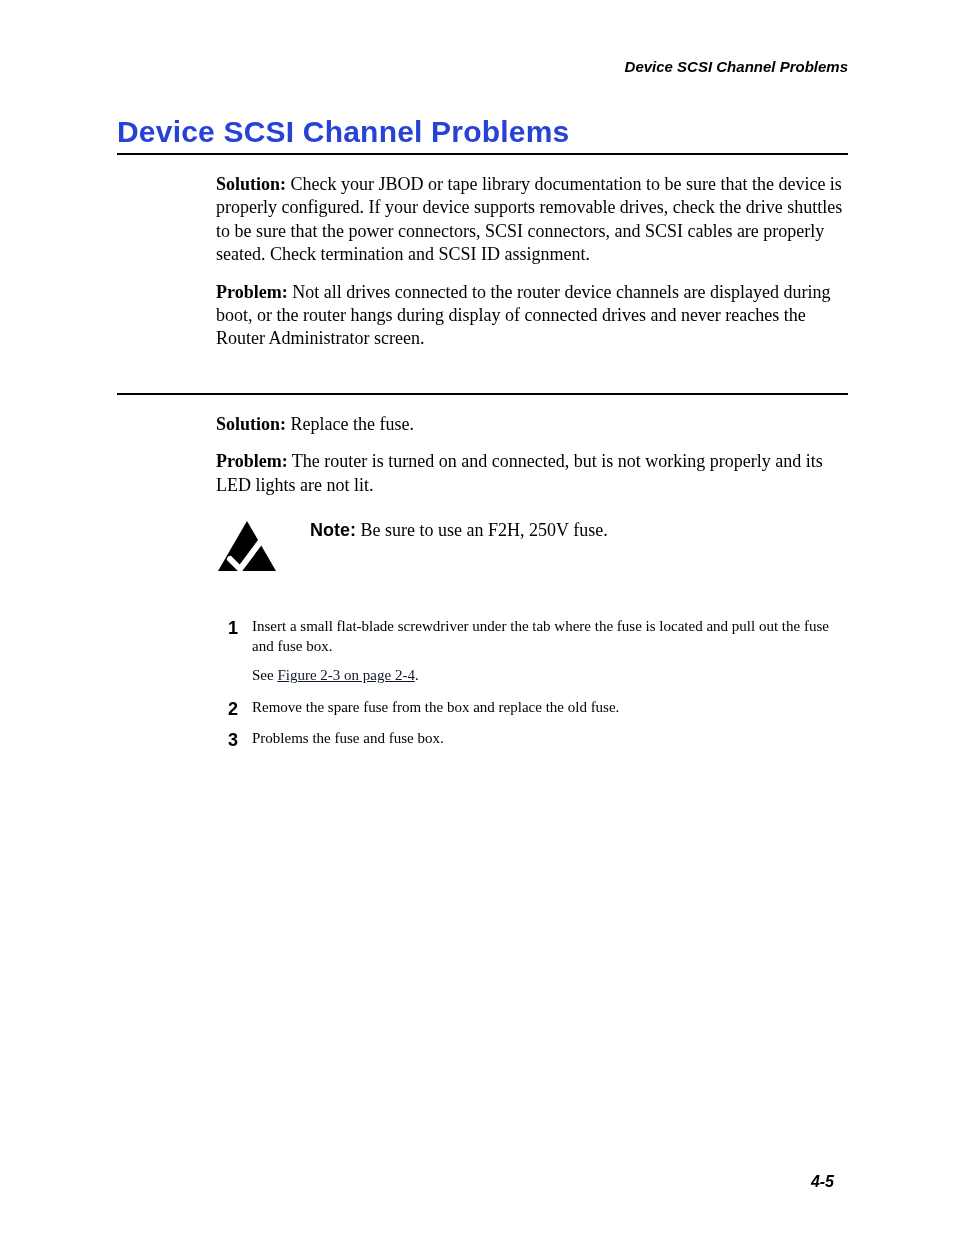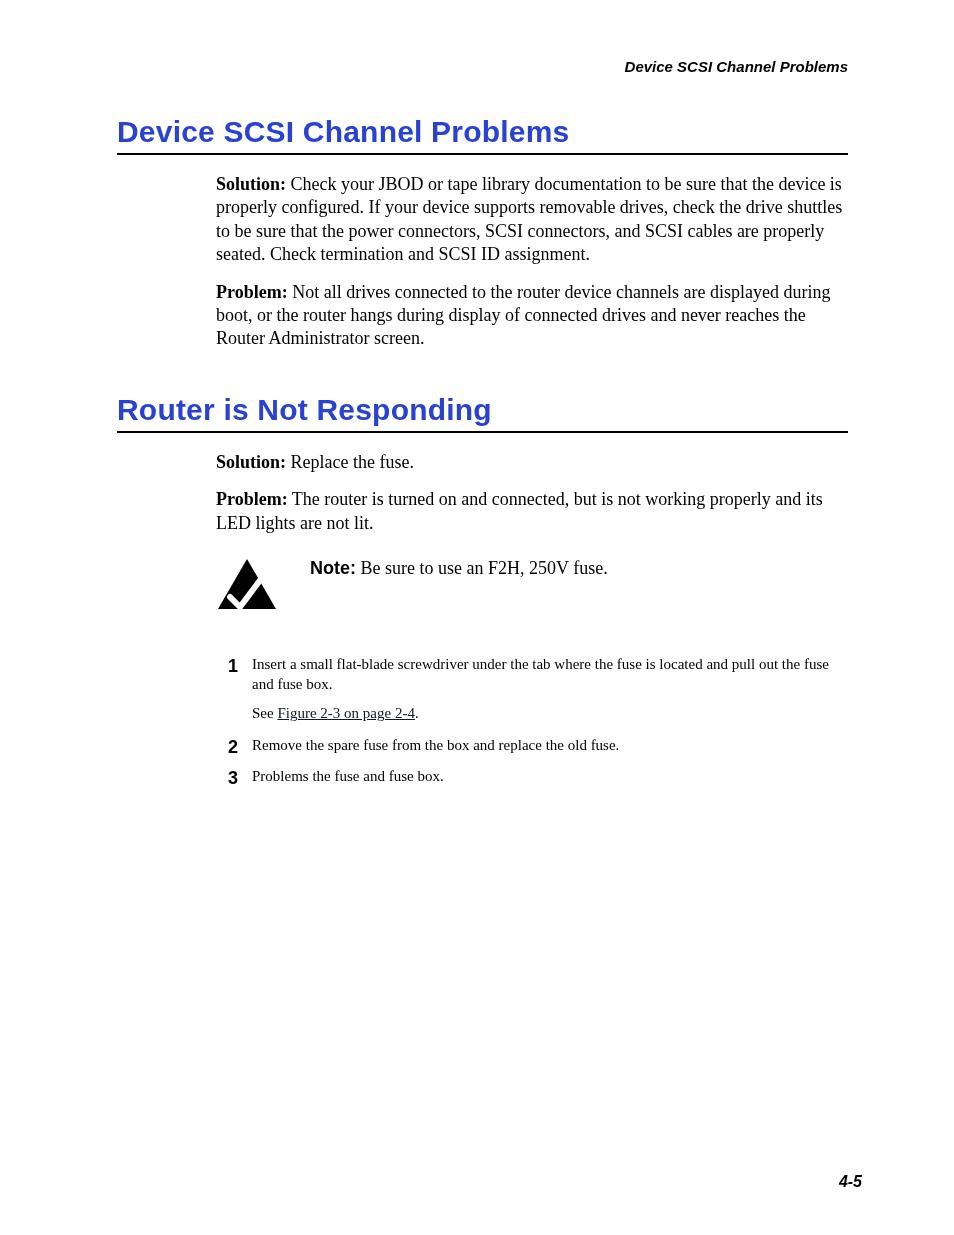--- a/index.html
+++ b/index.html
@@ -95,21 +95,21 @@
   .step-sub {
     margin-top: 10px;
   }
   .cross-ref {
     color: #0f172a;
     text-decoration: underline;
   }
   .page-number {
     position: absolute;
     bottom: 44px;
-    right: 92px;
+    right: 120px;
     font-family: Helvetica, Arial, sans-serif;
     font-weight: bold;
     font-style: italic;
     font-size: 16px;
   }
 </style>
 </head>
 <body>
 
 <div class="page">
@@ -122,21 +122,20 @@
     <p>
       <span class="label-strong">Solution:</span><span> Check your JBOD or tape library documentation to be sure that the device is properly configured. If your device supports removable drives, check the drive shuttles to be sure that the power connectors, SCSI connectors, and SCSI cables are properly seated. Check termination and SCSI ID assignment.</span>
     </p>
     <p>
       <span class="label-strong">Problem:</span><span> Not all drives connected to the router device channels are displayed during boot, or the router hangs during display of connected drives and never reaches the Router Administrator screen.</span>
     </p>
   </div>
 
   <div class="section-gap"></div>
 
-  <h1 class="section-heading">Router is Not Responding</h1>
   <hr class="rule">
   <div class="body-block">
     <p>
       <span class="label-strong">Solution:</span><span> Replace the fuse.</span>
     </p>
     <p>
       <span class="label-strong">Problem:</span><span> The router is turned on and connected, but is not working properly and its LED lights are not lit.</span>
     </p>
 
     <div class="note-row">

